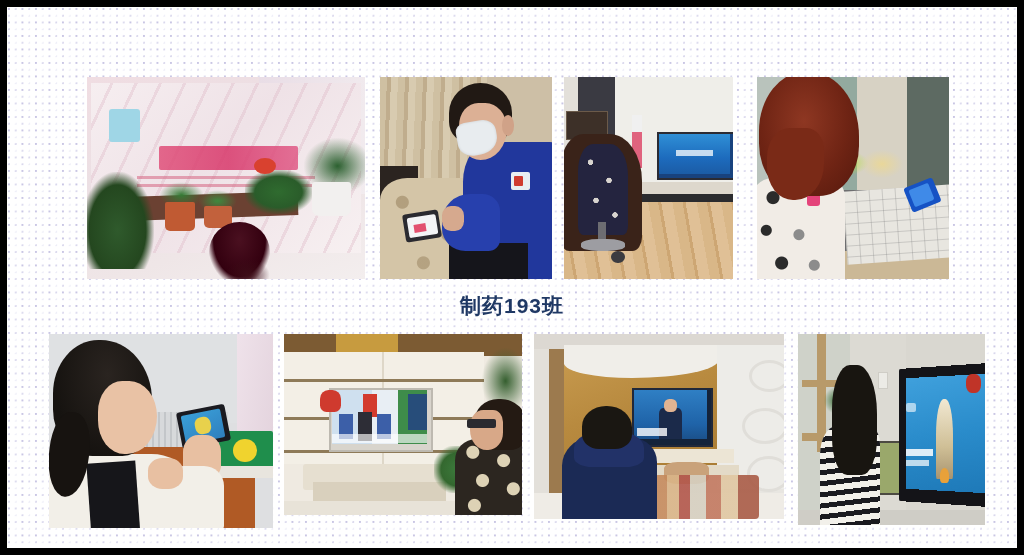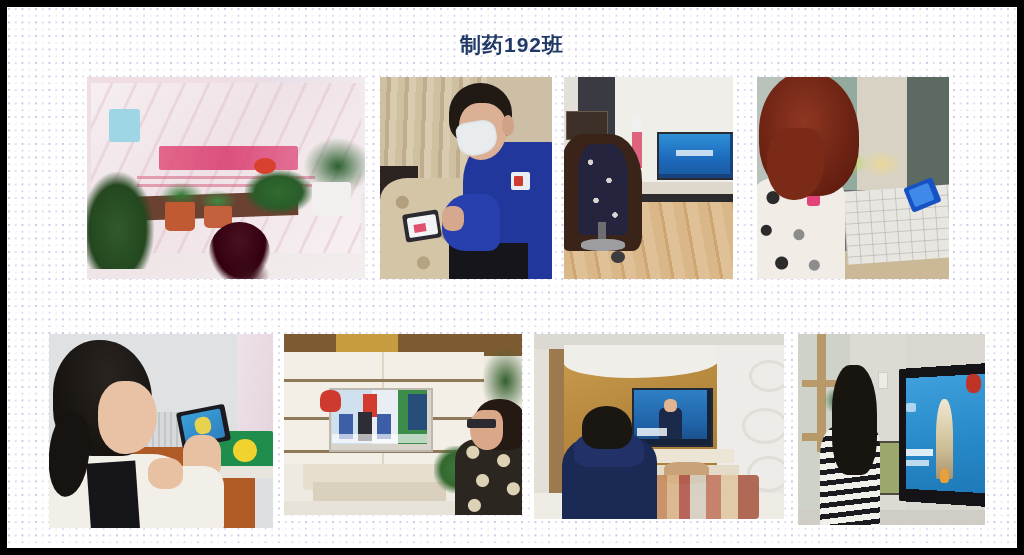--- a/index.html
+++ b/index.html
@@ -252,21 +252,20 @@
   #photo-8 .body{left:12%;top:48%;width:32%;height:54%;background:#f2f0ea;border-radius:28% 18% 0 0;}
   #photo-8 .stripes{left:12%;top:48%;width:32%;height:54%;
      background:repeating-linear-gradient(173deg,#1a1a1f 0 5px,rgba(255,255,255,0) 5px 11px);border-radius:28% 18% 0 0;}
   #photo-8 .floor{left:0;top:92%;width:100%;height:8%;background:#cfcdc6;}
 </style>
 </head>
 <body>
 
 <div class="slide">
 
-  <div class="title" id="title-1">制药192班</div>
 
   <div class="photo" id="photo-1">
     <div class="scene">
       <div class="lyr bg"></div>
         <div class="lyr wallR"></div>
       <div class="lyr tv"></div>
         <div class="lyr tvscr">
           <div class="lyr swirl"></div>
         </div>
       <div class="lyr tvbadge"></div>
@@ -348,20 +347,21 @@
         <div class="lyr phone2"></div>
       <div class="lyr brown"></div>
       <div class="lyr pj"></div>
         <div class="lyr pjdots"></div>
         <div class="lyr pink"></div>
       <div class="lyr hair"></div>
         <div class="lyr hair2"></div>
     </div>
   </div>
 
+  <div class="title" id="title-2">制药193班</div>
 
   <div class="photo" id="photo-5">
     <div class="scene">
       <div class="lyr bg"></div>
         <div class="lyr wall"></div>
         <div class="lyr curtain"></div>
       <div class="lyr rad"></div>
         <div class="lyr desk"></div>
       <div class="lyr book"></div>
         <div class="lyr bookc"></div>

